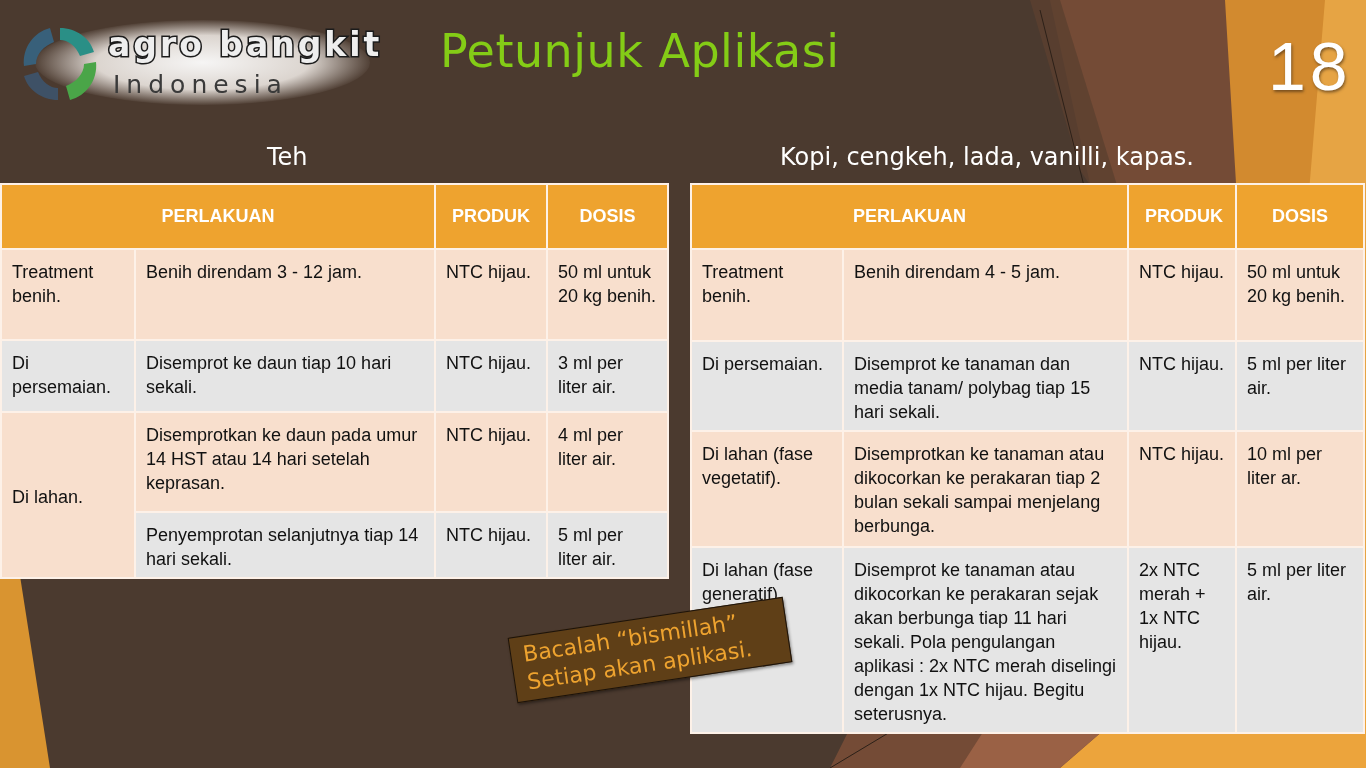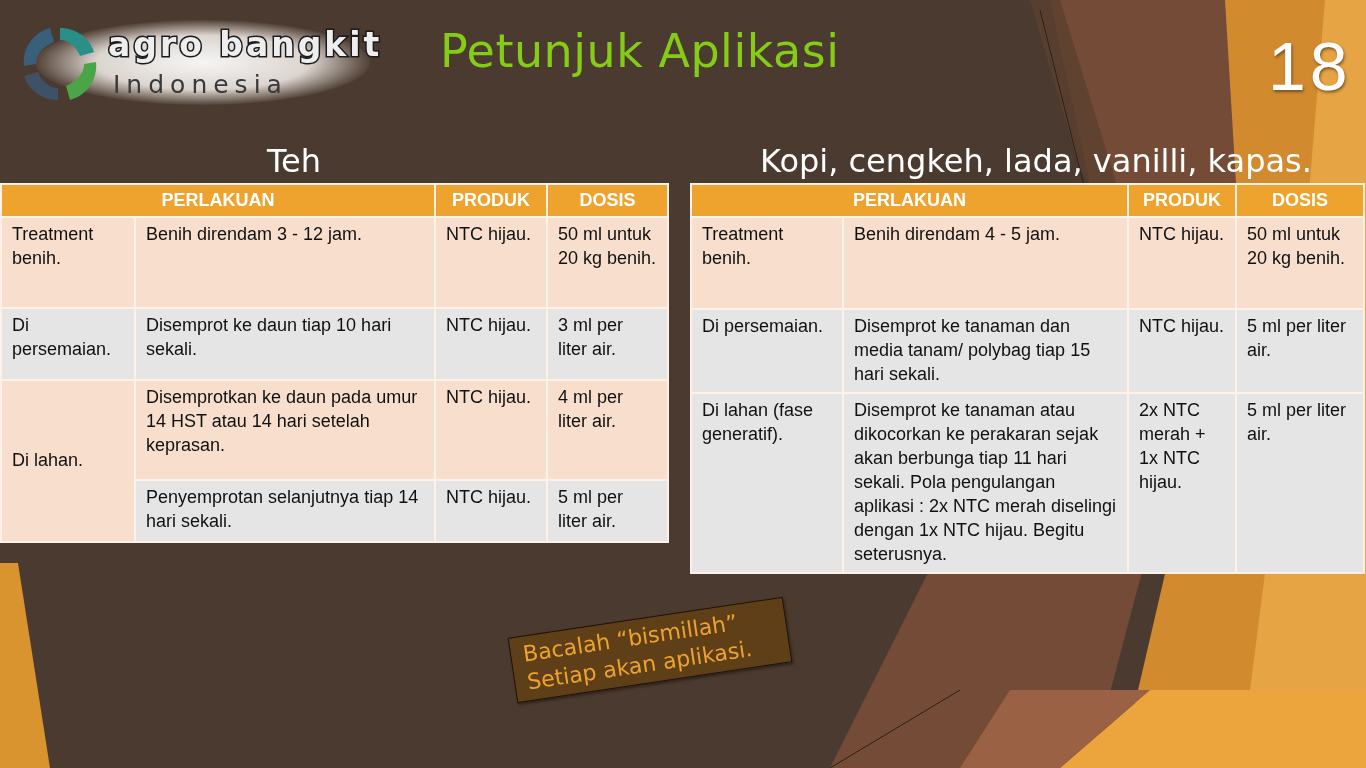--- a/index.html
+++ b/index.html
@@ -40,37 +40,37 @@
     }
     .page-number {
       position:absolute; left:1268px; top:32px; z-index:2;
       font-family:"Liberation Sans", sans-serif; font-size:68px; color:#ffffff;
       line-height:1; letter-spacing:4px;
       text-shadow:1px 2px 3px rgba(60,40,20,0.6);
     }
 
     .section-title {
       position:absolute; z-index:2; color:#ffffff;
-      font-family:"DejaVu Sans", sans-serif; font-size:32px; line-height:1;
+      font-family:"DejaVu Sans", sans-serif; font-size:24px; line-height:1;
     }
     .section-title.left { left:267px; top:145px; }
-    .section-title.right { left:760px; top:145px;text-align:center; }
+    .section-title.right { left:780px; top:145px;text-align:center; }
 
     table.data {
       position:absolute; z-index:2; border-collapse:collapse;
       font-family:"Liberation Sans", sans-serif; font-size:18px; color:#111;
       table-layout:fixed;
     }
     table.data th {
       background:#eea32f; color:#ffffff; font-weight:bold; font-size:18px;
-      height:31px; padding:0; text-align:center;
+      height:31px; padding:16px; text-align:center;
       border:2px solid #fdf1e8;
     }
     table.data td {
-      vertical-align:top; padding:4px 10px 6px 10px; line-height:24px;
+      vertical-align:top; padding:10px 10px 6px 10px; line-height:24px;
       border:2px solid #fdf1e8;
     }
     table.data tr.odd td { background:#f8dfcd; }
     table.data tr.even td { background:#e5e5e5; }
     table.data td.span-cell { background:#f8dfcd !important; vertical-align:middle; }
 
     #teh-table { left:0; top:183px; width:667px; }
     #kopi-table { left:690px; top:183px; width:673px; }
 
     .note {
@@ -190,20 +190,26 @@
       <td>Benih direndam 4 - 5 jam.</td>
       <td>NTC hijau.</td>
       <td>50 ml untuk 20 kg benih.</td>
     </tr>
     <tr class="even" style="height:82px">
       <td>Di persemaian.</td>
       <td>Disemprot ke tanaman dan media tanam/ polybag tiap 15 hari sekali.</td>
       <td>NTC hijau.</td>
       <td>5 ml per liter air.</td>
     </tr>
+    <tr class="odd" style="height:116px">
+      <td>Di lahan (fase vegetatif).</td>
+      <td>Disemprotkan ke tanaman atau dikocorkan ke perakaran tiap 2 bulan sekali sampai menjelang berbunga.</td>
+      <td>NTC hijau.</td>
+      <td>10 ml per liter ar.</td>
+    </tr>
     <tr class="even" style="height:180px">
       <td>Di lahan (fase generatif).</td>
       <td>Disemprot ke tanaman atau dikocorkan ke perakaran sejak akan berbunga tiap 11 hari sekali. Pola pengulangan aplikasi : 2x NTC merah diselingi dengan 1x NTC hijau. Begitu seterusnya.</td>
       <td>2x NTC merah + 1x NTC hijau.</td>
       <td>5 ml per liter air.</td>
     </tr>
   </tbody>
 </table>
 
 <div class="note">

